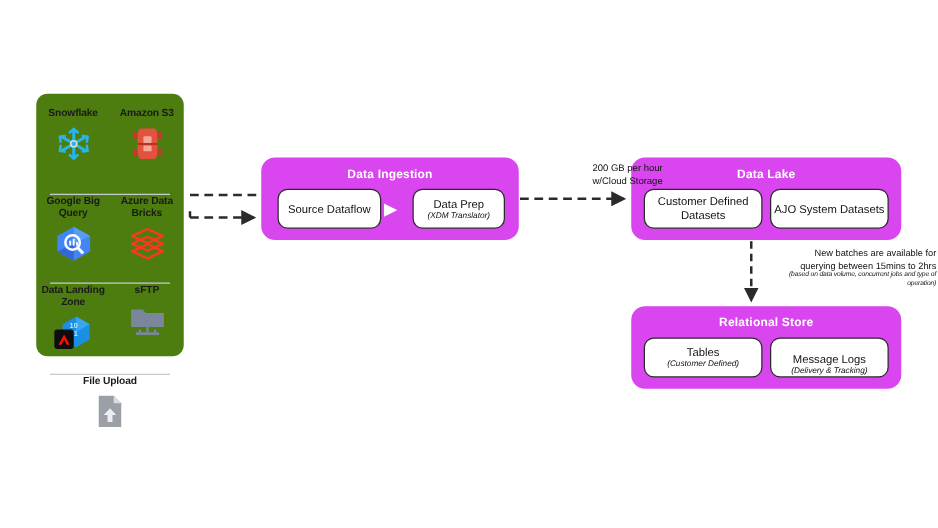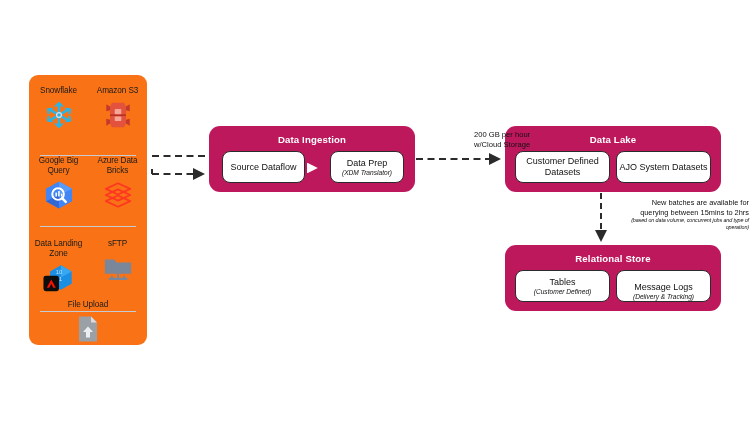--- a/index.html
+++ b/index.html
@@ -19,24 +19,25 @@
     position: absolute;
     inset: 0;
   }
 
   
   .sources-panel {
     position: absolute;
     left: 29px;
     top: 75px;
     width: 118px;
-    height: 270px;
-    background: #f97316;
+    height: 210px;
+    background: #4d7c0f;
     border-radius: 9px;
     box-sizing: border-box;
+    font-weight: bold;
   }
   .src-row {
     position: absolute;
     left: 0;
     width: 100%;
     box-sizing: border-box;
   }
   .src-row.divider::after {
     content: "";
     position: absolute;
@@ -70,21 +71,21 @@
     height: 34px;
     display: flex;
     align-items: center;
     justify-content: center;
   }
   .src-icon svg { display: block; }
 
   
   .block {
     position: absolute;
-    background: #be185d;
+    background: #d946ef;
     border-radius: 11px;
     box-sizing: border-box;
     padding-left: 27px;
   }
   .block-title {
     position: absolute;
     left: 0;
     right: 0;
     top: 8px;
     text-align: center;
@@ -225,21 +226,21 @@
                 <path d="M3 9.5 L16 3.5 L29 9.5 L16 15.5 Z"></path>
                 <path d="M3 16 L16 10 L29 16 L16 22 Z"></path>
                 <path d="M3 22.5 L16 16.5 L29 22.5 L16 28.5 Z"></path>
               </g>
             </svg>
           </div>
         </div>
       </div>
     </div>
 
-    <div class="src-row divider" style="top:152px; height:73px;margin-top:12px;">
+    <div class="src-row divider" style="top:152px; height:73px;">
       <div class="src-cells">
         <div class="src-cell">
           <div class="src-label">Data Landing Zone</div>
           <div class="src-icon">
             <svg width="34" height="32" viewBox="0 0 36 34">
               <path d="M20 3.5 L31.5 10 L31.5 23 L20 29.5 L8.5 23 L8.5 10 Z" fill="#1a8fe3"></path>
               <path d="M20 3.5 L31.5 10 L20 16.5 Z" fill="#38a6f0"></path>
               <g fill="#bfe4ff" font-family="'Liberation Sans',sans-serif" font-size="6.2">
                 <text x="14.5" y="13.2">10</text>
                 <text x="14.5" y="20.0">01</text>

